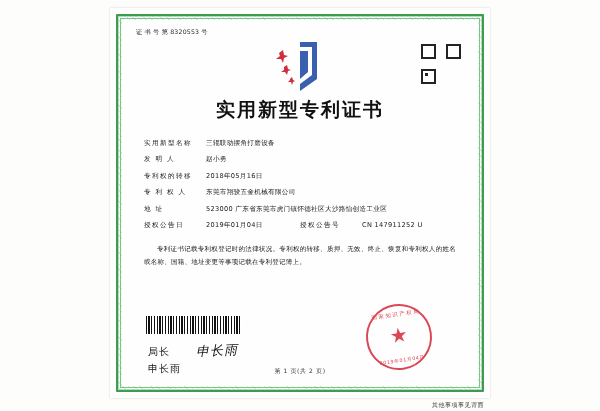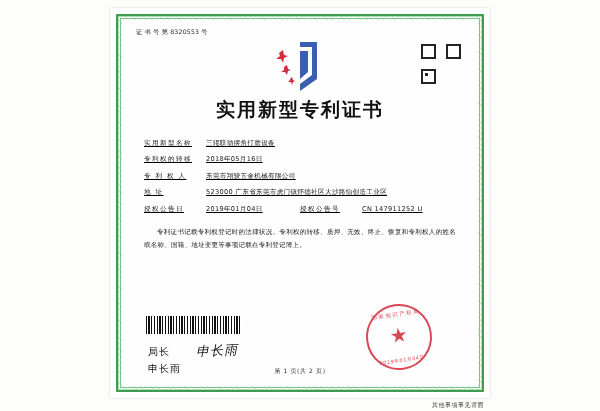--- a/index.html
+++ b/index.html
@@ -144,21 +144,20 @@
     font-size: 19px;
     color: #111;
     letter-spacing: 2px;
     margin-top: 2px;
   }
 
   .fields {
     margin-top: 16px;
     margin-left: 10px;
     margin-right: 6px;
-    text-decoration: underline;
   }
   .field {
     display: flex;
     align-items: flex-start;
     font-size: 6.6px;
     color: #1a1a1a;
     line-height: 1.5;
     margin-bottom: 6.5px;
     letter-spacing: 0.3px;
   }
@@ -299,20 +298,24 @@
       </div>
 
       <div class="title">实用新型专利证书</div>
 
       <div class="fields">
         <div class="field">
           <span class="k">实用新型名称</span>
           <span class="v">三辊联动摆角打磨设备</span>
         </div>
         <div class="field">
+          <span class="k">发 明 人</span>
+          <span class="v">赵小勇</span>
+        </div>
+        <div class="field">
           <span class="k">专利权的转移</span>
           <span class="v">2018年05月16日</span>
         </div>
         <div class="field">
           <span class="k">专 利 权 人</span>
           <span class="v">东莞市翔骏五金机械有限公司</span>
         </div>
         <div class="field">
           <span class="k">地 址</span>
           <span class="v">523000 广东省东莞市虎门镇怀德社区大沙路怡创造工业区</span>

